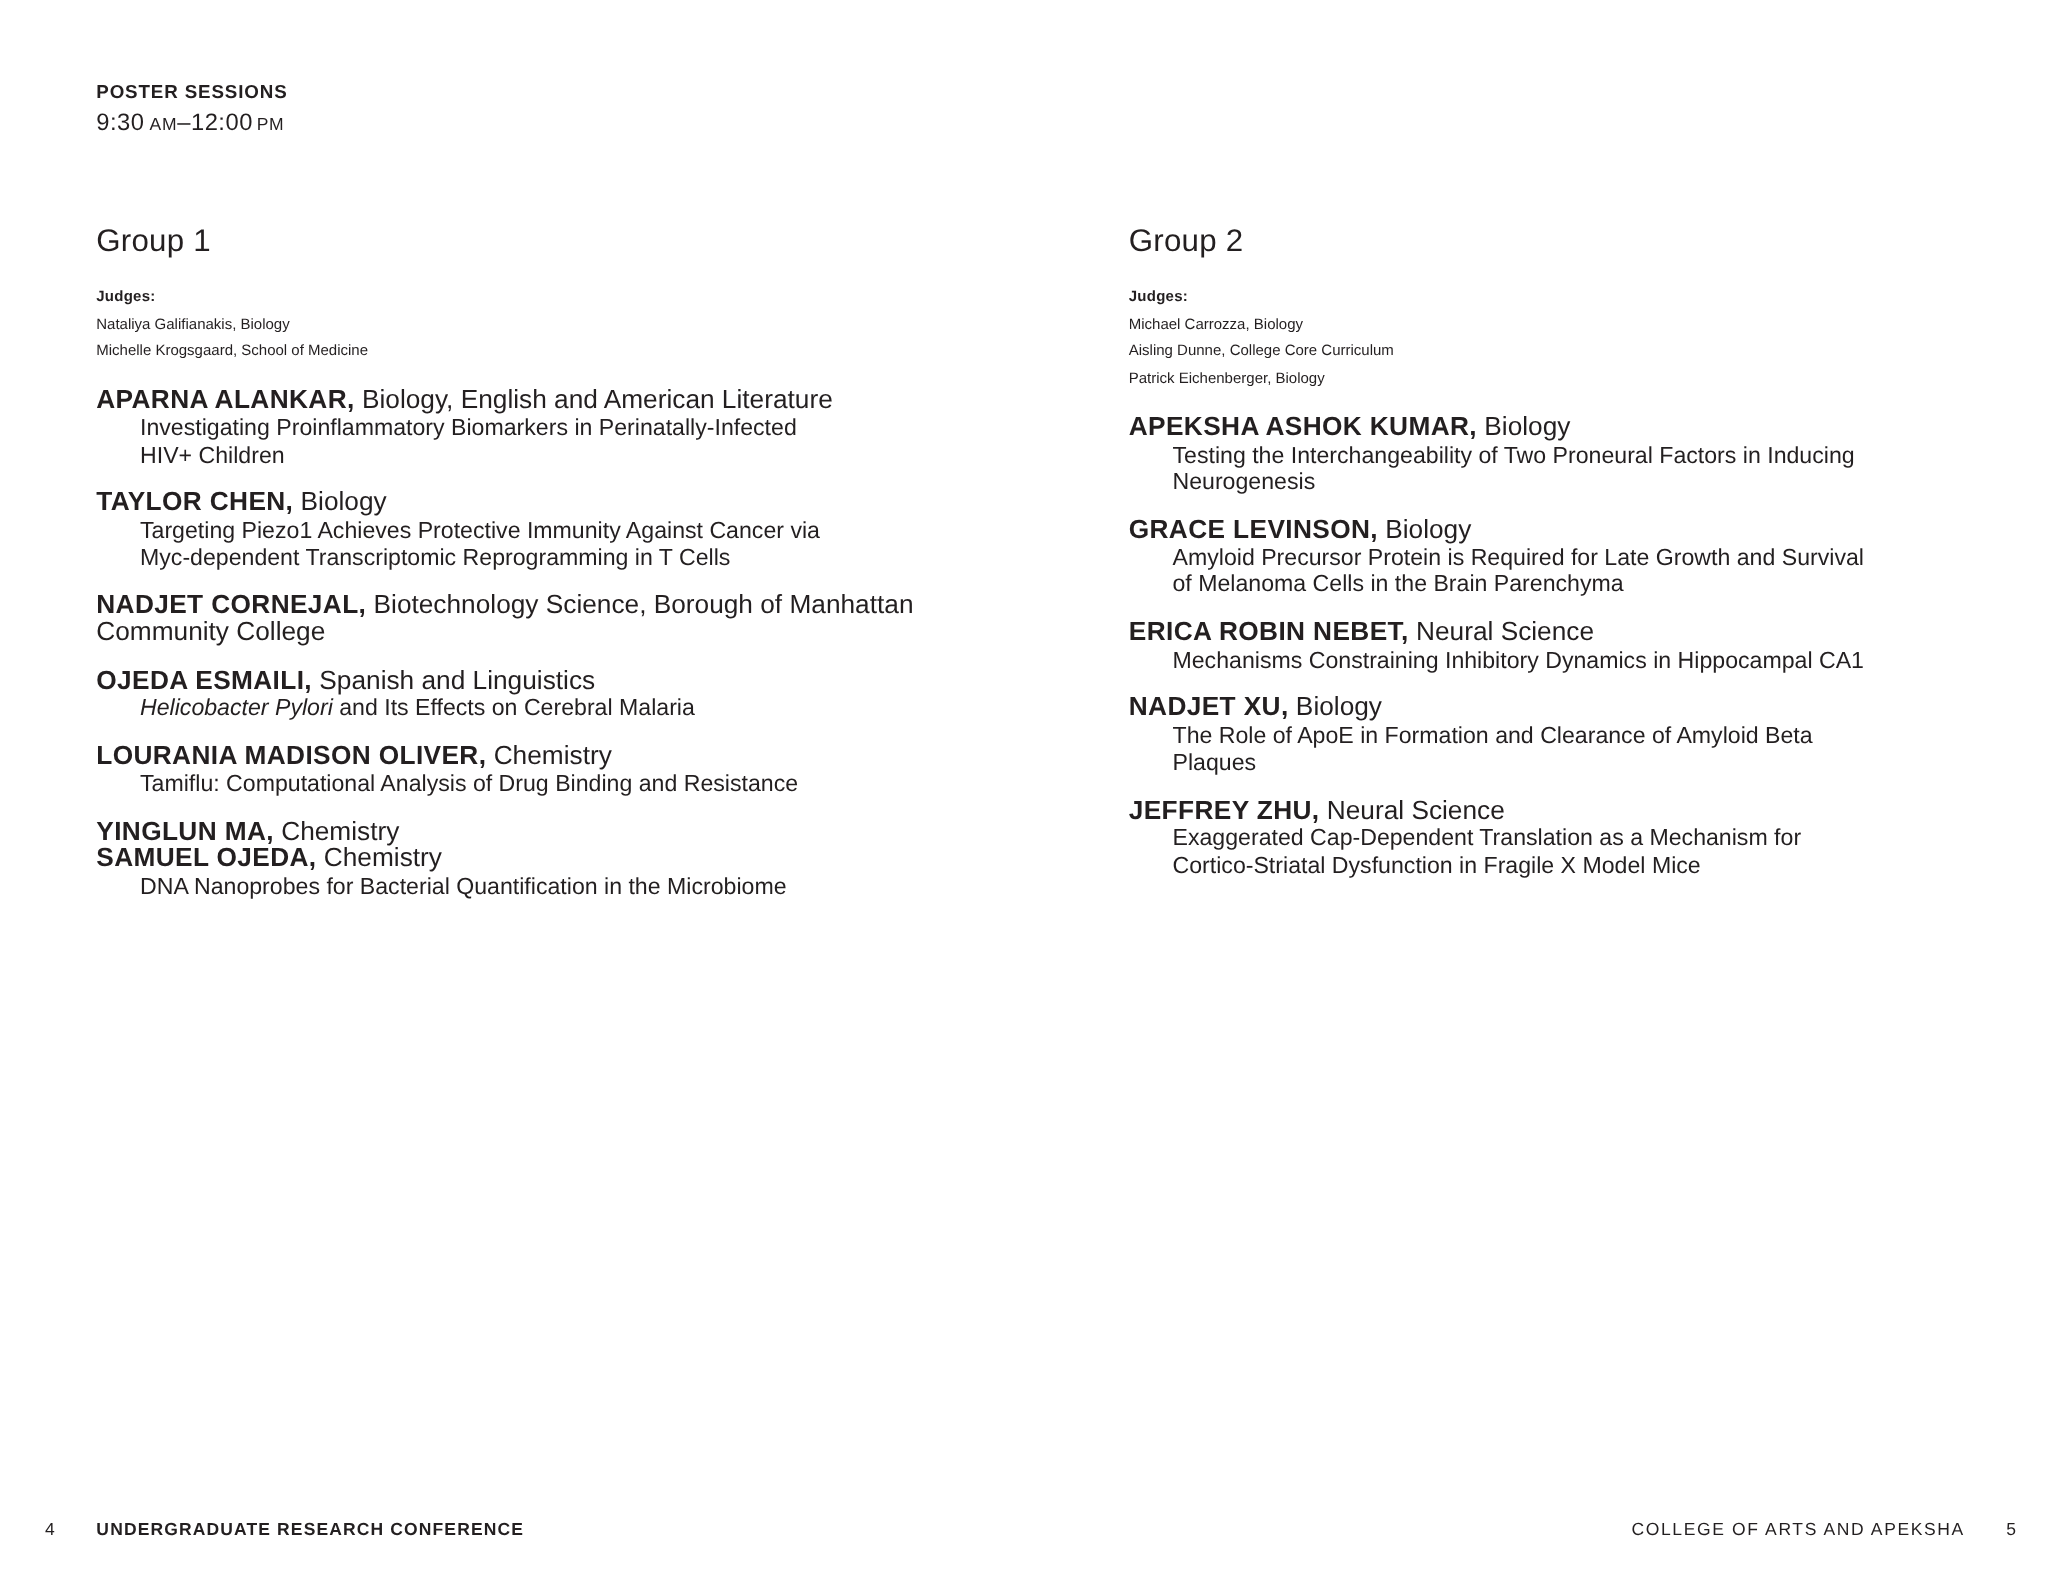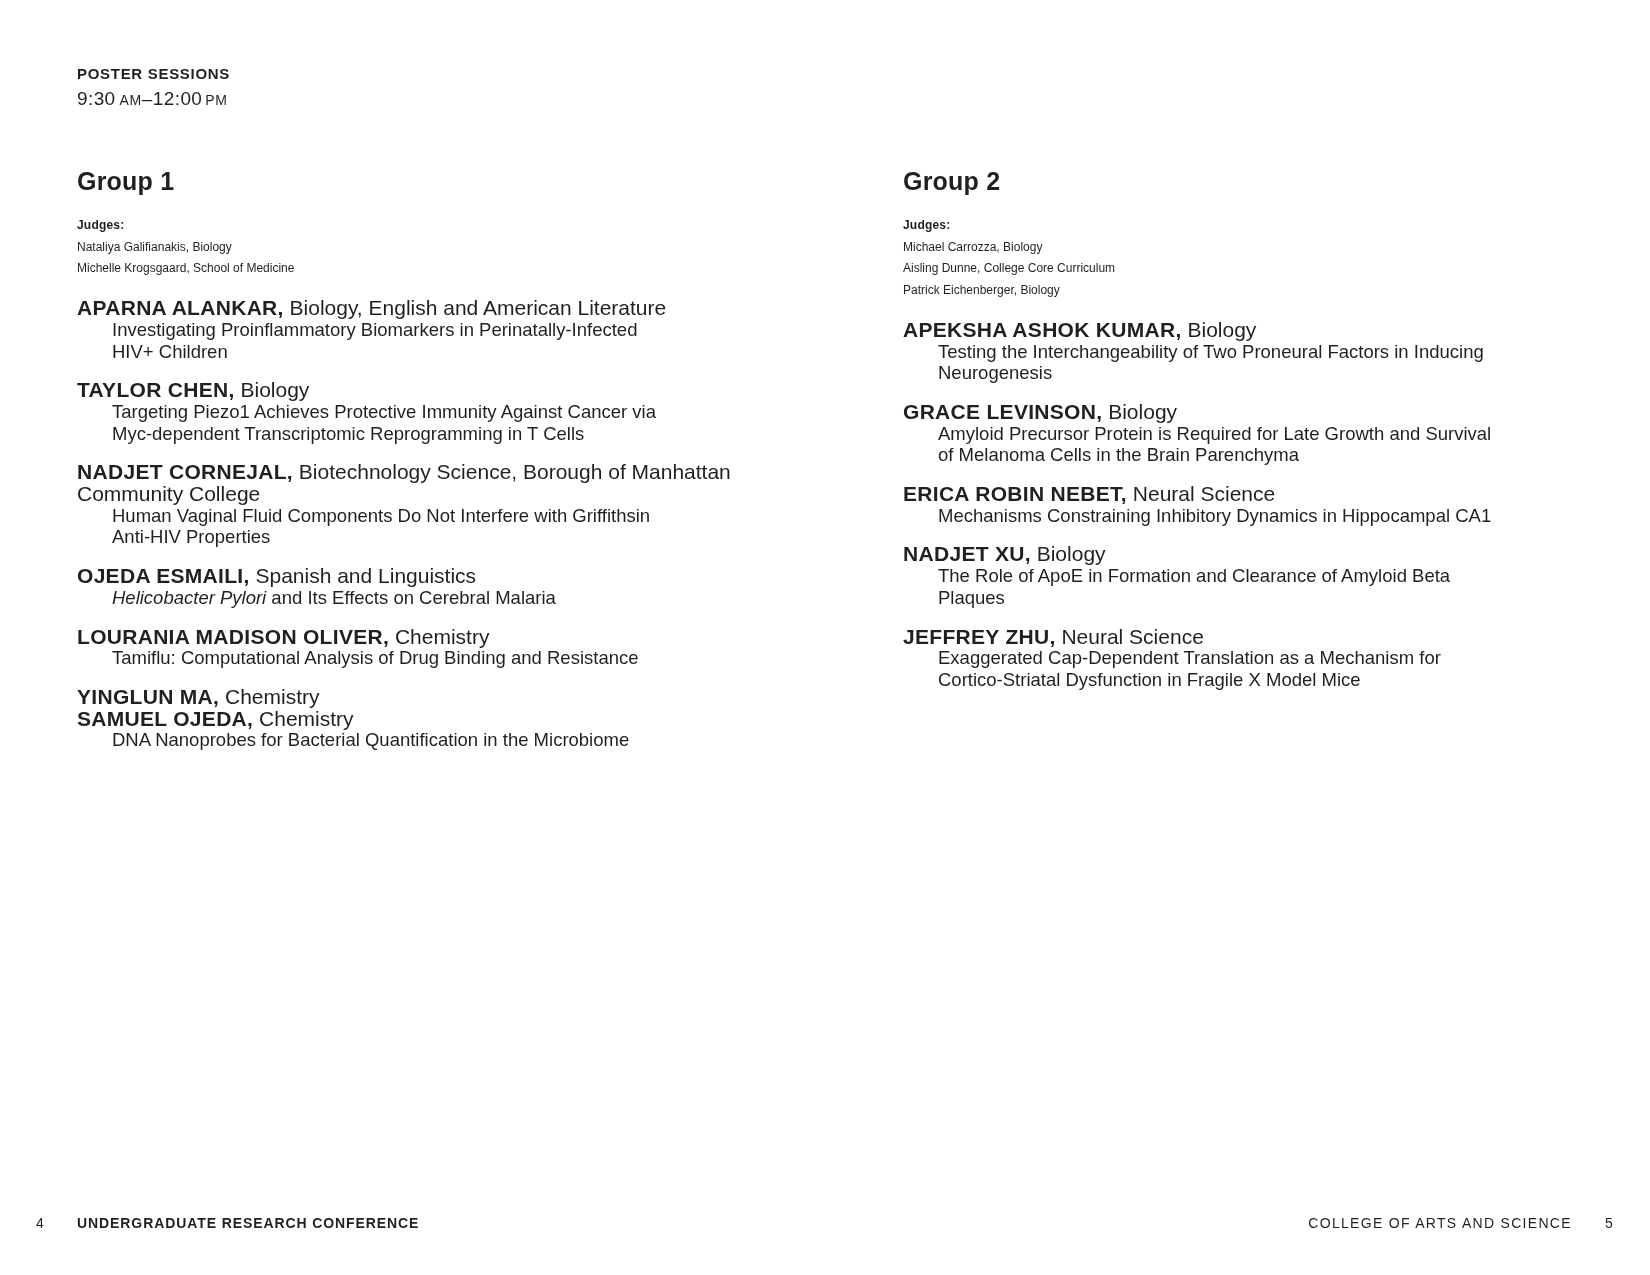--- a/index.html
+++ b/index.html
@@ -45,23 +45,23 @@
     position: absolute;
     top: 168px;
     left: 77px;
     display: flex;
     gap: 124px;
   }
   .group {
     width: 702px;
   }
   .group-title {
-    margin: 0 0 21px 0;
+    margin: 12px 0 21px 0;
     font-size: 25px;
-    font-weight: bold;
+    font-weight: normal;
     line-height: 26px;
     letter-spacing: 0.2px;
   }
   .judges {
     margin: 0;
     font-size: 12px;
     line-height: 21.7px;
   }
   .judges-label {
     display: block;
@@ -149,22 +149,20 @@
           </div>
     <p class="poster-title"><span>Targeting Piezo1 Achieves Protective Immunity Against Cancer via
 Myc-dependent Transcriptomic Reprogramming in T Cells</span></p>
   </div>
 
   <div class="entry">
     <div class="presenter-lines">
             <p class="presenter"><b>NADJET CORNEJAL,</b><span> Biotechnology Science, Borough of Manhattan
 Community College</span></p>
           </div>
-    <p class="poster-title"><span>Human Vaginal Fluid Components Do Not Interfere with Griffithsin
-Anti-HIV Properties</span></p>
   </div>
 
   <div class="entry">
     <div class="presenter-lines">
             <p class="presenter"><b>OJEDA ESMAILI,</b><span> Spanish and Linguistics</span></p>
           </div>
     <p class="poster-title"><i>Helicobacter Pylori</i><span> and Its Effects on Cerebral Malaria</span></p>
   </div>
 
   <div class="entry">
@@ -232,16 +230,16 @@
 </div>
   </section>
 </main>
 
 <footer class="footer">
   <div class="footer-left">
     <span class="page-number">4</span>
     <span class="footer-text">UNDERGRADUATE RESEARCH CONFERENCE</span>
   </div>
   <div class="footer-right">
-    <span class="footer-text">COLLEGE OF ARTS AND SCIENCE</span>
+    <span class="footer-text">COLLEGE OF ARTS AND APEKSHA</span>
     <span class="page-number">5</span>
   </div>
 </footer>
 
 </body></html>

